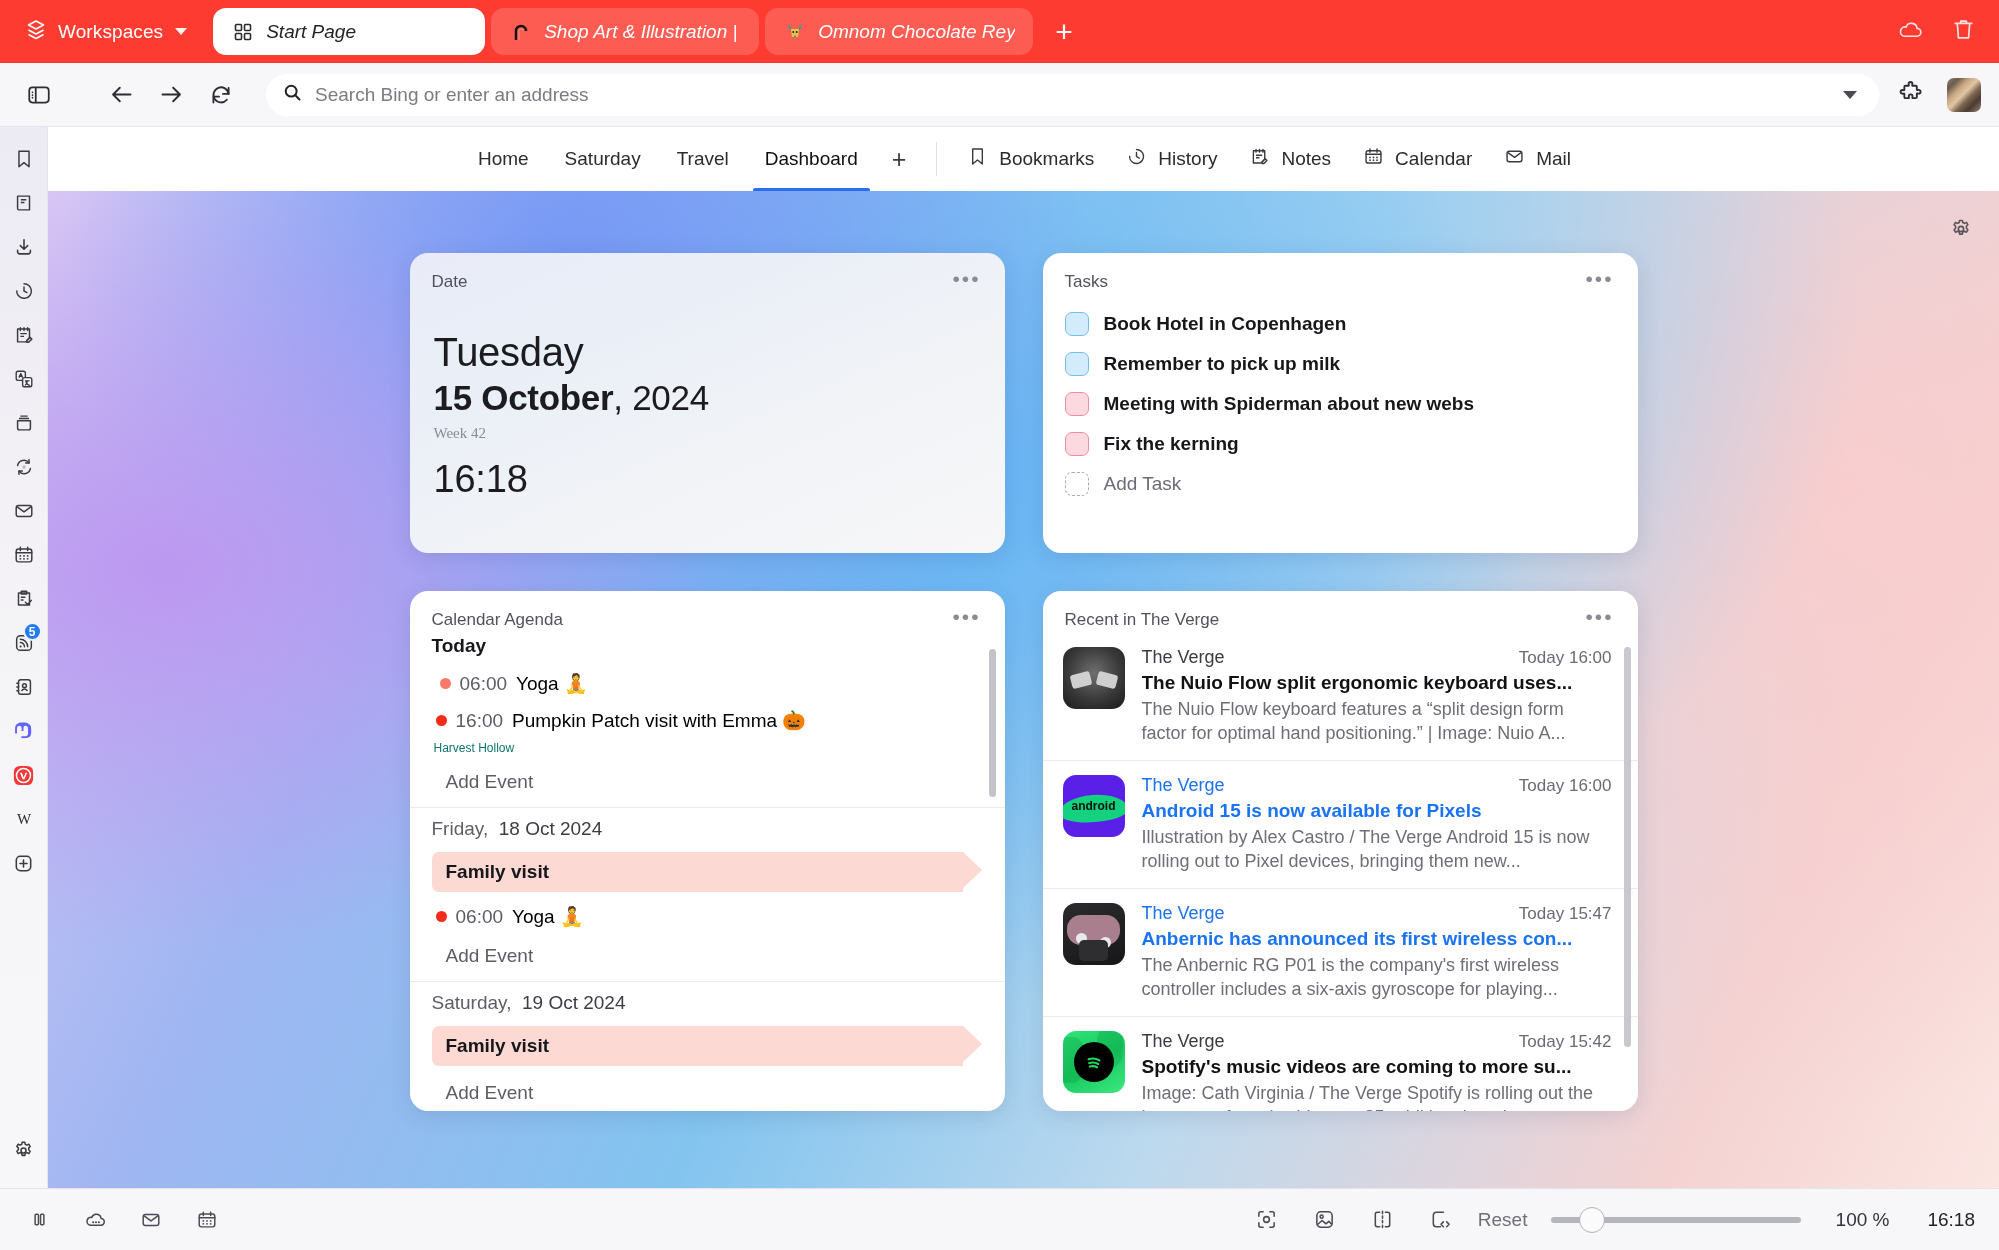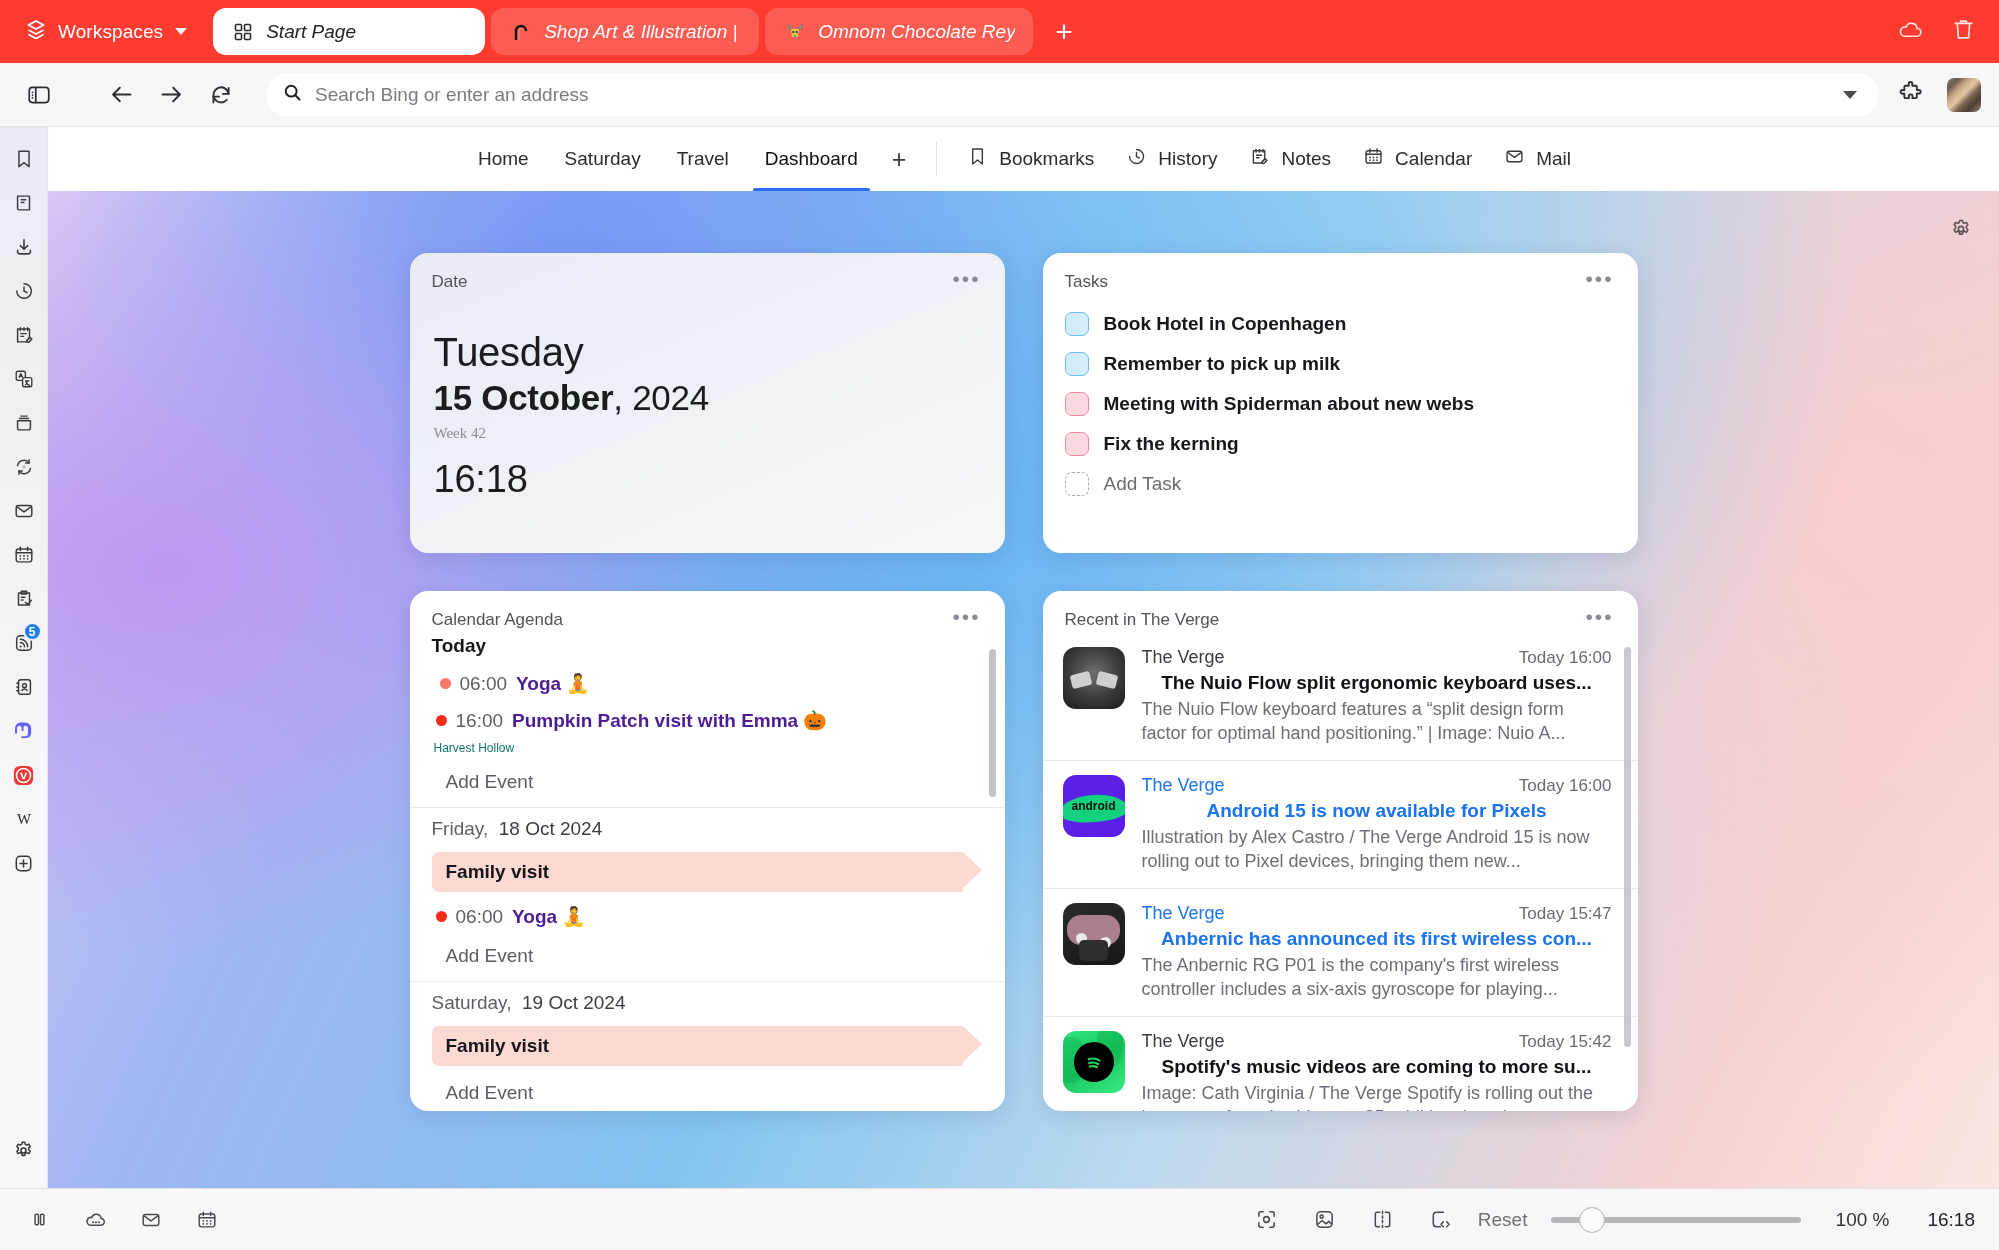--- a/index.html
+++ b/index.html
@@ -130,21 +130,21 @@
   .card-agenda { height: 520px; display: flex; flex-direction: column; }
   .agenda-scroll { flex: 1; overflow: hidden; position: relative; }
   .ag-sec { padding: 0 22px; }
   .ag-sec + .ag-sec { border-top: 1px solid #eceaef; padding-top: 8px; }
   .ag-dayhead { font-size: 19px; font-weight: 700; color: #17171b; padding: 2px 0 8px 0; }
   .ag-dayhead.muted { font-weight: 400; color: #5e5e67; }
   .ag-dayhead.muted .dnum { color: #3c3c44; }
   .ag-evt { display: flex; align-items: baseline; gap: 9px; padding: 7px 0 7px 8px; font-size: 19px; cursor: pointer; }
   .ag-dot { width: 11px; height: 11px; border-radius: 50%; flex: none; position: relative; top: -1px; }
   .ag-time { color: #5c5c66; }
-  .ag-name { font-weight: 700; color: #4c1d95; }
+  .ag-name { font-weight: 400; color: #000000; }
   .ag-loc { font-size: 12px; color: #0f766e; padding: 2px 0 6px 2px; }
   .ag-band {
     position: relative; background: #fcd9d2; border-radius: 7px 0 0 7px; height: 40px;
     display: flex; align-items: center; padding-left: 14px; margin: 4px 20px 6px 0; cursor: pointer;
   }
   .ag-band::after {
     content: ""; position: absolute; right: -19px; top: 0; width: 0; height: 0;
     border-top: 18px solid transparent; border-bottom: 18px solid transparent; border-left: 19px solid #fcd9d2;
   }
   .ag-band-lbl { font-size: 19px; font-weight: 700; color: #17171b; }
@@ -155,21 +155,21 @@
   .card-verge { height: 520px; display: flex; flex-direction: column; }
   .verge-scroll { flex: 1; overflow: hidden; position: relative; }
   .vrow { display: flex; gap: 17px; padding: 14px 26px 14px 20px; cursor: pointer; }
   .vrow + .vrow { border-top: 1px solid #eceaef; }
   .vthumb { width: 62px; height: 62px; border-radius: 13px; flex: none; overflow: hidden; position: relative; }
   .vtxt { flex: 1; min-width: 0; }
   .vhead { display: flex; justify-content: space-between; align-items: baseline; gap: 10px; }
   .vsrc { font-size: 18px; color: #3b3b43; }
   .vsrc.link { color: #1a73f0; }
   .vtime { font-size: 17px; color: #6a6a74; white-space: nowrap; }
-  .vtitle { font-size: 19px; font-weight: 700; color: #111116; margin-top: 4px; white-space: nowrap; overflow: hidden; text-overflow: ellipsis; text-align: center; }
+  .vtitle { font-size: 19px; font-weight: 700; color: #111116; margin-top: 4px; white-space: nowrap; overflow: hidden; text-overflow: ellipsis; }
   .vtitle.link { color: #1a73f0; }
   .vdesc { font-size: 18px; color: #6e6e78; margin-top: 4px; line-height: 1.33; }
   .vsb { position: absolute; right: 7px; top: 14px; width: 7px; height: 400px; background: #c8c8ce; border-radius: 4px; cursor: pointer; }
 
   
   .th-keyboard { background: radial-gradient(circle at 50% 42%, #6f6f6f 0%, #3a3a3a 55%, #1a1a1a 100%); }
   .th-keyboard .k { position: absolute; background: #cfcfcf; border-radius: 3px; }
   .th-android { background: #5b20e8; }
   .th-android .wave { position: absolute; left: -6%; top: 32%; width: 112%; height: 44%; background: #13d17e; border-radius: 50% 50% 45% 45% / 60% 60% 40% 40%; transform: rotate(-4deg); }
   .th-android .lbl { position: absolute; left: 0; right: 0; top: 50%; transform: translateY(-50%); text-align: center; font-size: 12px; font-weight: 700; color: #07130c; }

